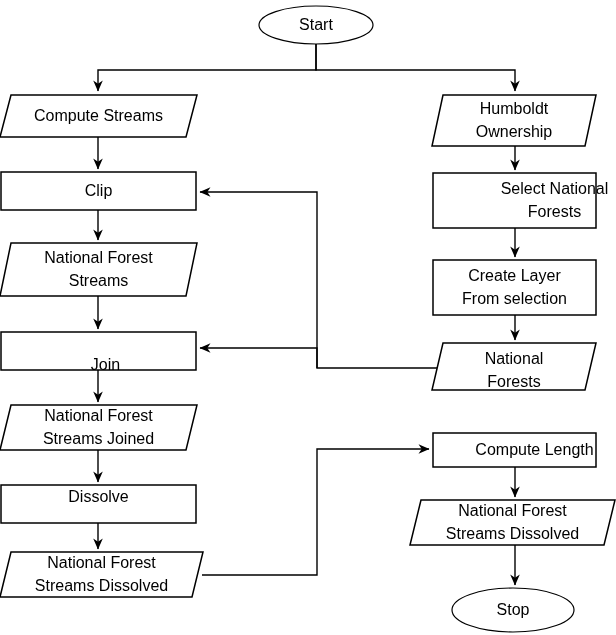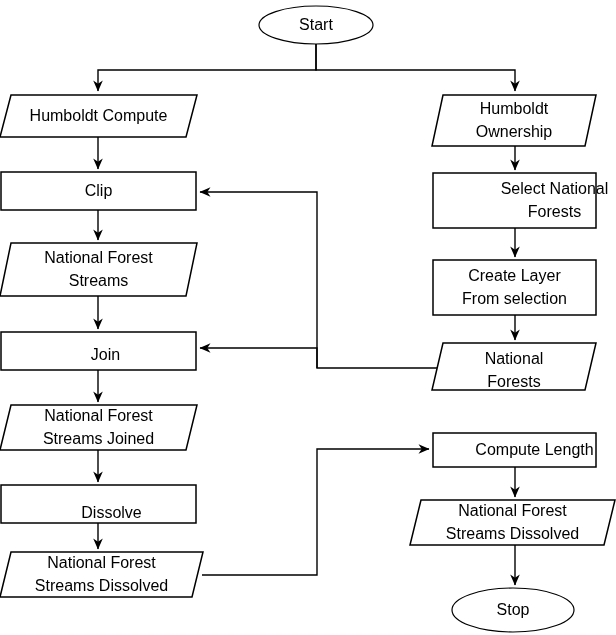--- a/index.html
+++ b/index.html
@@ -58,28 +58,28 @@
       <polyline points="515,228 515,257" fill="none" stroke="#000000" stroke-width="1.4" marker-end="url(#arrow)"></polyline>
       <polyline points="515,315 515,340" fill="none" stroke="#000000" stroke-width="1.4" marker-end="url(#arrow)"></polyline>
       <polyline points="437,368 317,368 317,192 200,192" fill="none" stroke="#000000" stroke-width="1.4" marker-end="url(#arrow)"></polyline>
       <polyline points="317,368 317,348 200,348" fill="none" stroke="#000000" stroke-width="1.4" marker-end="url(#arrow)"></polyline>
       <polyline points="202,575 317,575 317,449 429,449" fill="none" stroke="#000000" stroke-width="1.4" marker-end="url(#arrow)"></polyline>
       <polyline points="515,467 515,497" fill="none" stroke="#000000" stroke-width="1.4" marker-end="url(#arrow)"></polyline>
       <polyline points="515,545 515,585" fill="none" stroke="#000000" stroke-width="1.4" marker-end="url(#arrow)"></polyline>
     </svg>
 
   <div class="node-label" style="left: 259px; top: 6px; width: 114px; height: 38px;">Start</div>
-  <div class="node-label" style="left: 0px; top: 95px; width: 197px; height: 42px;">Humboldt Compute</div>
+  <div class="node-label" style="left: 0px; top: 95px; width: 197px; height: 42px;">Compute Streams</div>
   <div class="node-label" style="left: 1px; top: 172px; width: 195px; height: 38px;">Clip</div>
   <div class="node-label" style="left: 0px; top: 243px; width: 197px; height: 53px;">National Forest
 Streams</div>
-  <div class="node-label" style="left: 1px; top: 336px; width: 209px; height: 38px;">Join</div>
+  <div class="node-label" style="left: 1px; top: 346px; width: 209px; height: 38px;">Join</div>
   <div class="node-label" style="left: 0px; top: 405px; width: 197px; height: 45px;">National Forest
 Streams Joined</div>
-  <div class="node-label" style="left: 1px; top: 501px; width: 195px; height: 25px; padding-left: 13px;">Dissolve</div>
+  <div class="node-label" style="left: 1px; top: 485px; width: 195px; height: 25px;">Dissolve</div>
   <div class="node-label" style="left: 0px; top: 552px; width: 203px; height: 45px;">National Forest
 Streams Dissolved</div>
   <div class="node-label" style="left: 432px; top: 95px; width: 164px; height: 51px;">Humboldt
 Ownership</div>
   <div class="node-label" style="left: 433px; top: 173px; width: 163px; height: 55px; padding-left: 40px;">Select National
 Forests</div>
   <div class="node-label" style="left: 433px; top: 260px; width: 163px; height: 55px;">Create Layer
 From selection</div>
   <div class="node-label" style="left: 432px; top: 343px; width: 164px; height: 55px;">National
 Forests</div>

